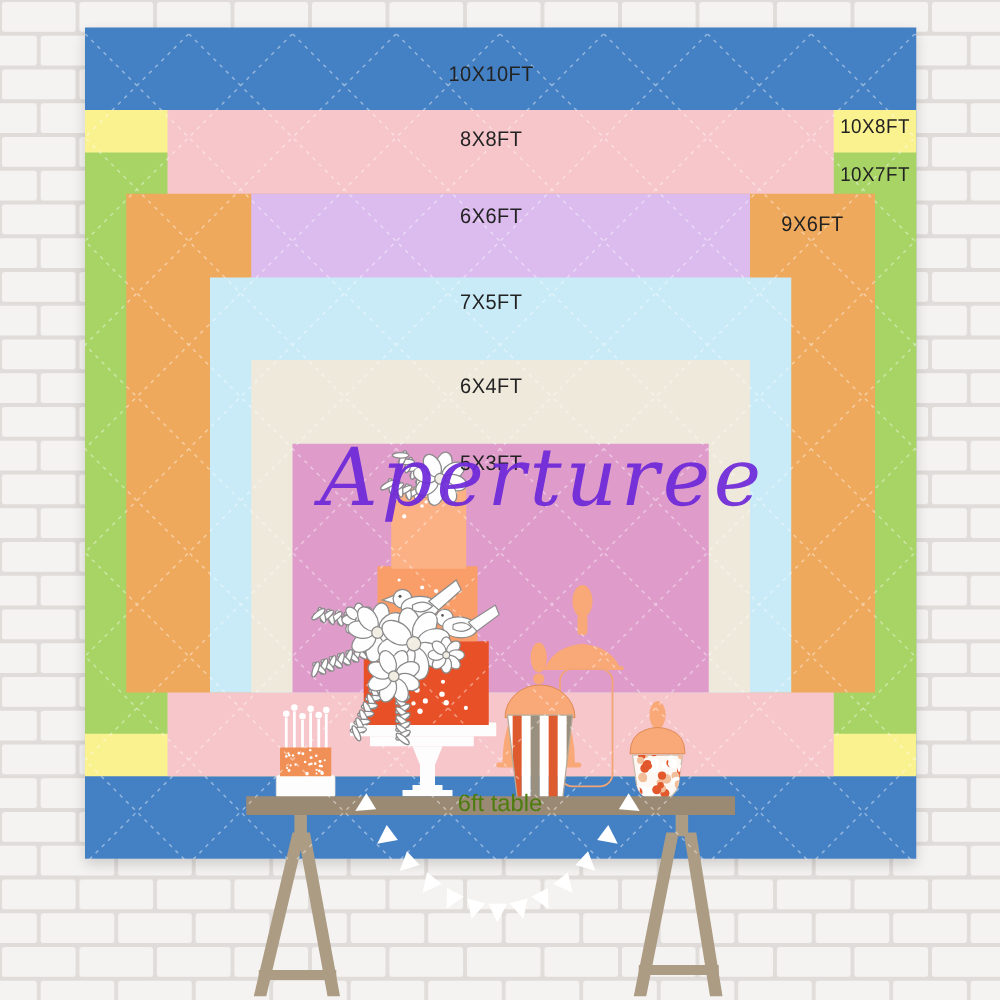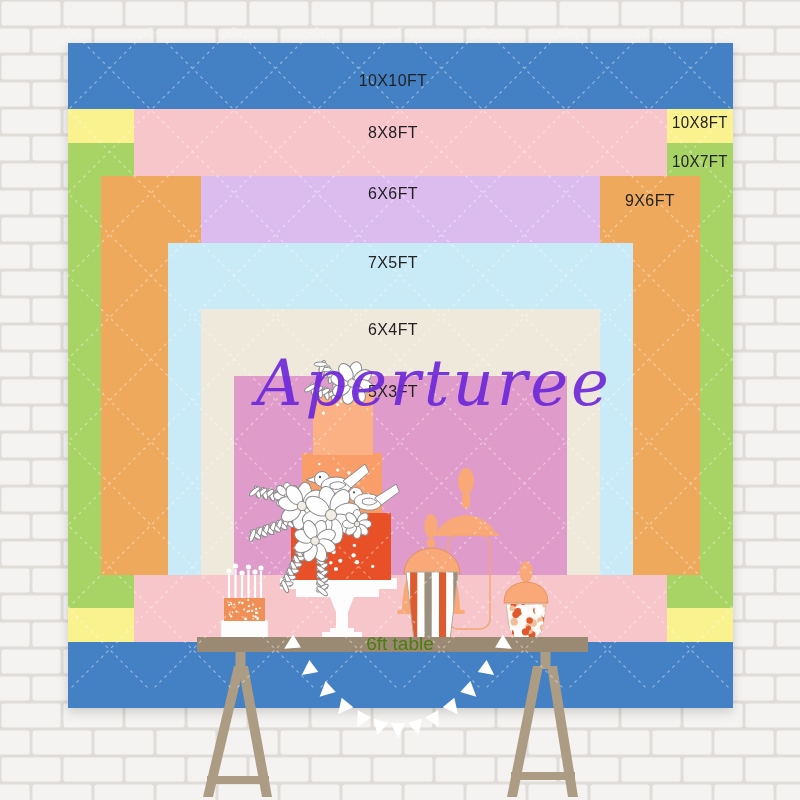--- a/index.html
+++ b/index.html
@@ -1,19 +1,19 @@
 <!DOCTYPE html>
 <html><head>
 <meta charset="utf-8">
 <style>
   html,body{margin:0;padding:0;background:#fff;}
   .scene{position:relative;width:800px;height:800px;overflow:hidden;
          font-family:"Liberation Sans",sans-serif;}
   .wall-svg{position:absolute;left:0;top:0;}
-  .backdrop{position:absolute;left:68px;top:43px;width:665px;height:665px;
+  .backdrop{position:absolute;left:68px;top:22px;width:665px;height:665px;
             box-shadow:0 4px 10px rgba(0,0,0,.16);}
   .layer{position:absolute;}
   .l0{left:0;top:0;width:665px;height:665px;}
   .l1{left:0;top:66px;width:665px;height:533px;}
   .l2{left:0;top:100px;width:665px;height:465px;}
   .l3{left:66px;top:66px;width:533px;height:533px;}
   .l4{left:33px;top:133px;width:599px;height:399px;}
   .l5{left:133px;top:133px;width:399px;height:399px;}
   .l6{left:100px;top:200px;width:465px;height:332px;}
   .l7{left:133px;top:266px;width:399px;height:266px;}

